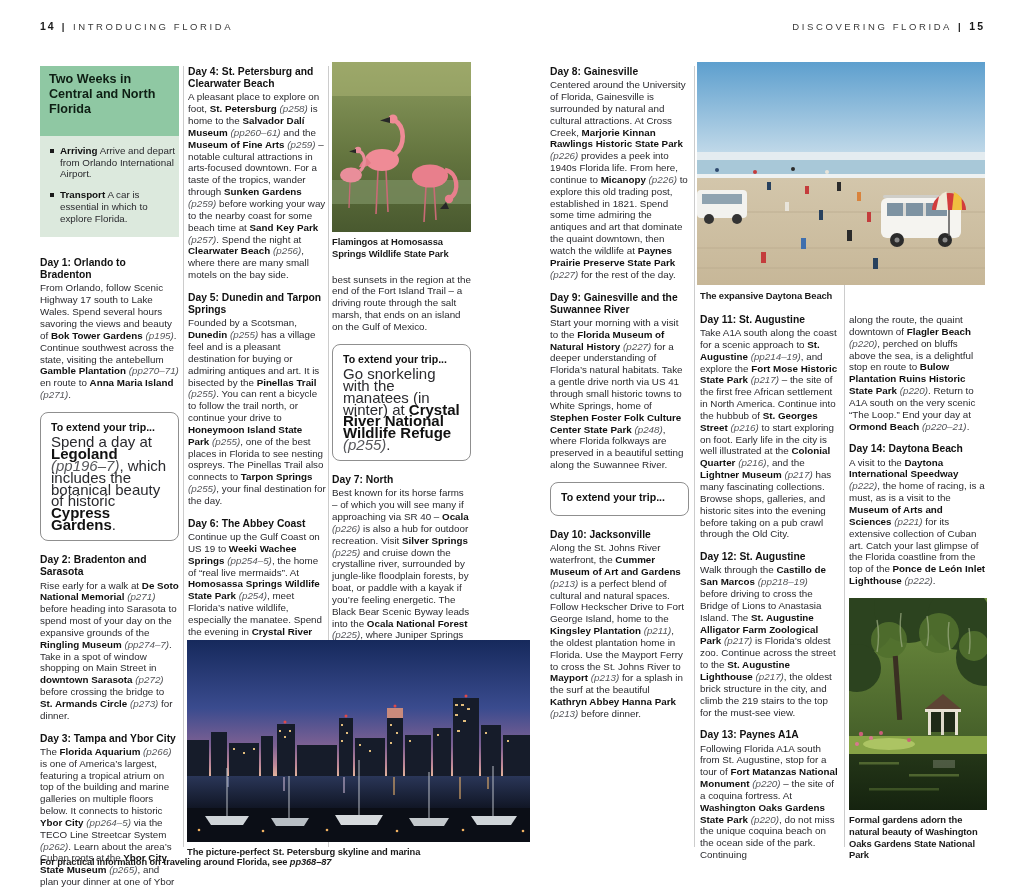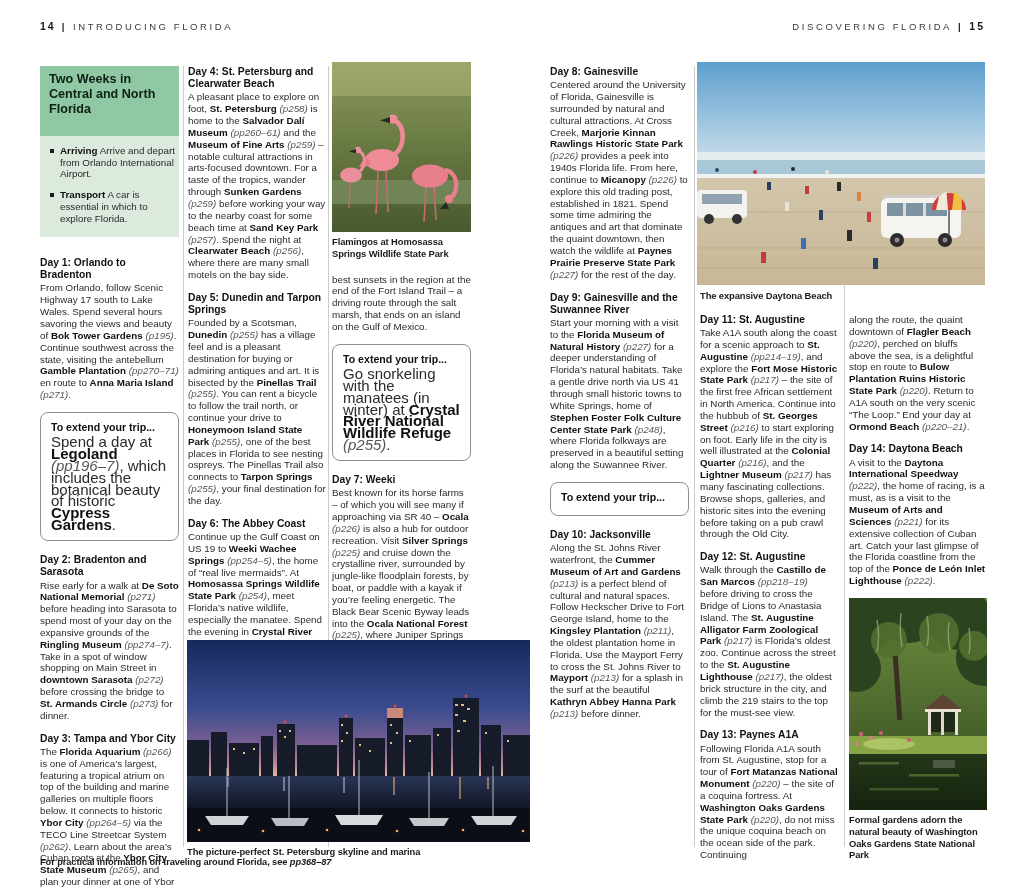--- a/index.html
+++ b/index.html
@@ -148,21 +148,21 @@
       <figcaption class="figcap">Flamingos at Homosassa Springs Wildlife State Park</figcaption>
     </figure>
     <div class="cont" style="margin-top:14px;">
       <p>best sunsets in the region at the end of the Fort Island Trail – a driving route through the salt marsh, that ends on an island on the Gulf of Mexico.</p>
     </div>
     <div class="extend" style="margin-top:9px;">
       <div class="ex-title">To extend your trip...</div>
       <p>Go snorkeling with the manatees (in winter) at <b>Crystal River National Wildlife Refuge</b> <i>(p255)</i>.</p>
     </div>
     <div class="day">
-      <h3>Day 7: Weeki</h3>
+      <h3>Day 7: North</h3>
       <p>Best known for its horse farms – of which you will see many if approaching via SR 40 – <b>Ocala</b> <i>(p226)</i> is also a hub for outdoor recreation. Visit <b>Silver Springs</b> <i>(p225)</i> and cruise down the crystalline river, surrounded by jungle-like floodplain forests, by boat, or paddle with a kayak if you’re feeling energetic. The Black Bear Scenic Byway leads into the <b>Ocala National Forest</b> <i>(p225)</i>, where Juniper Springs boasts a compelling pair of tributaries linked by glassy waterways.</p>
     </div>
   </section>
 
   <figure class="fig-abs" style="left:187px;top:640px;width:343px;">
     <svg class="photo" width="343" height="202" viewBox="0 0 343 202">
       <defs>
         <linearGradient id="dusk" x1="0" y1="0" x2="0" y2="1">
           <stop offset="0" stop-color="#16295c"></stop>
             <stop offset="0.5" stop-color="#3a4b8e"></stop>

